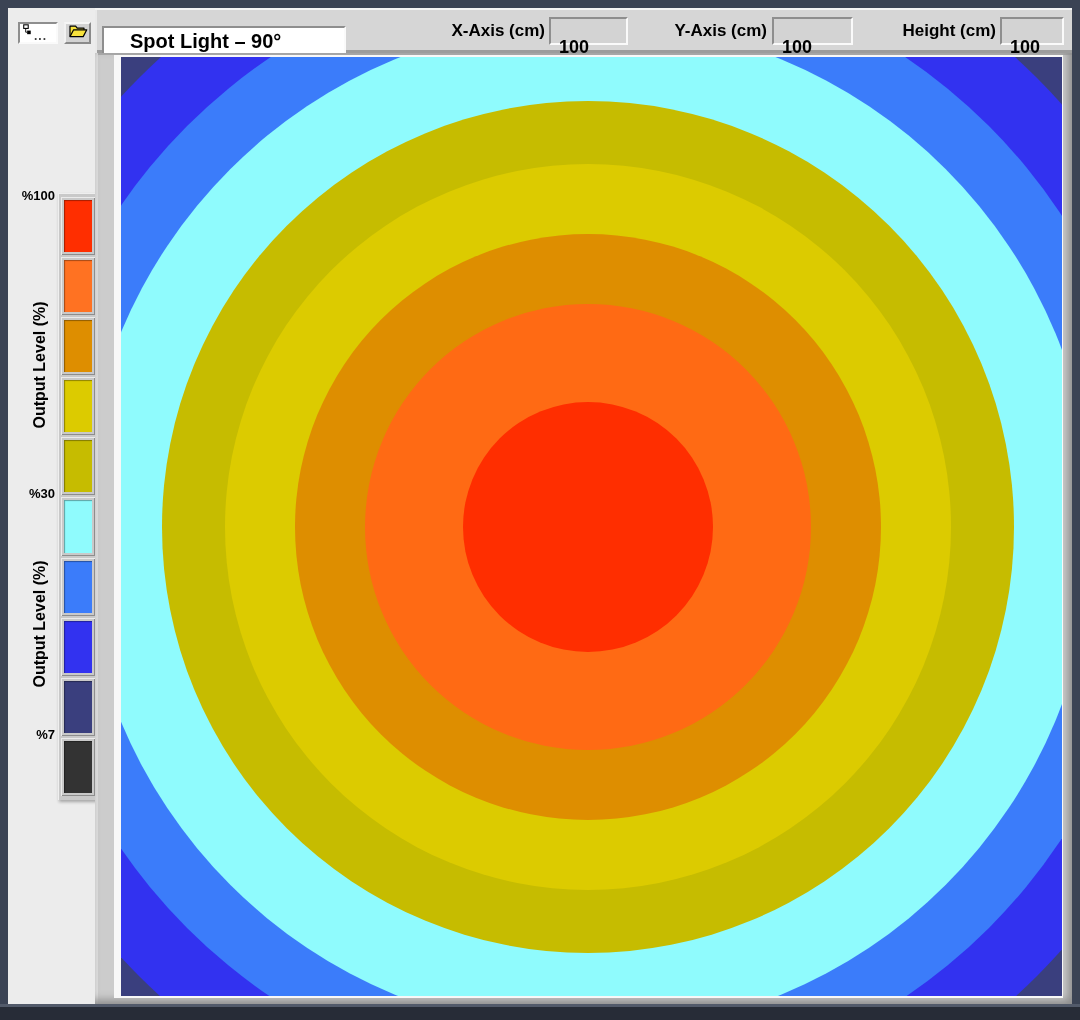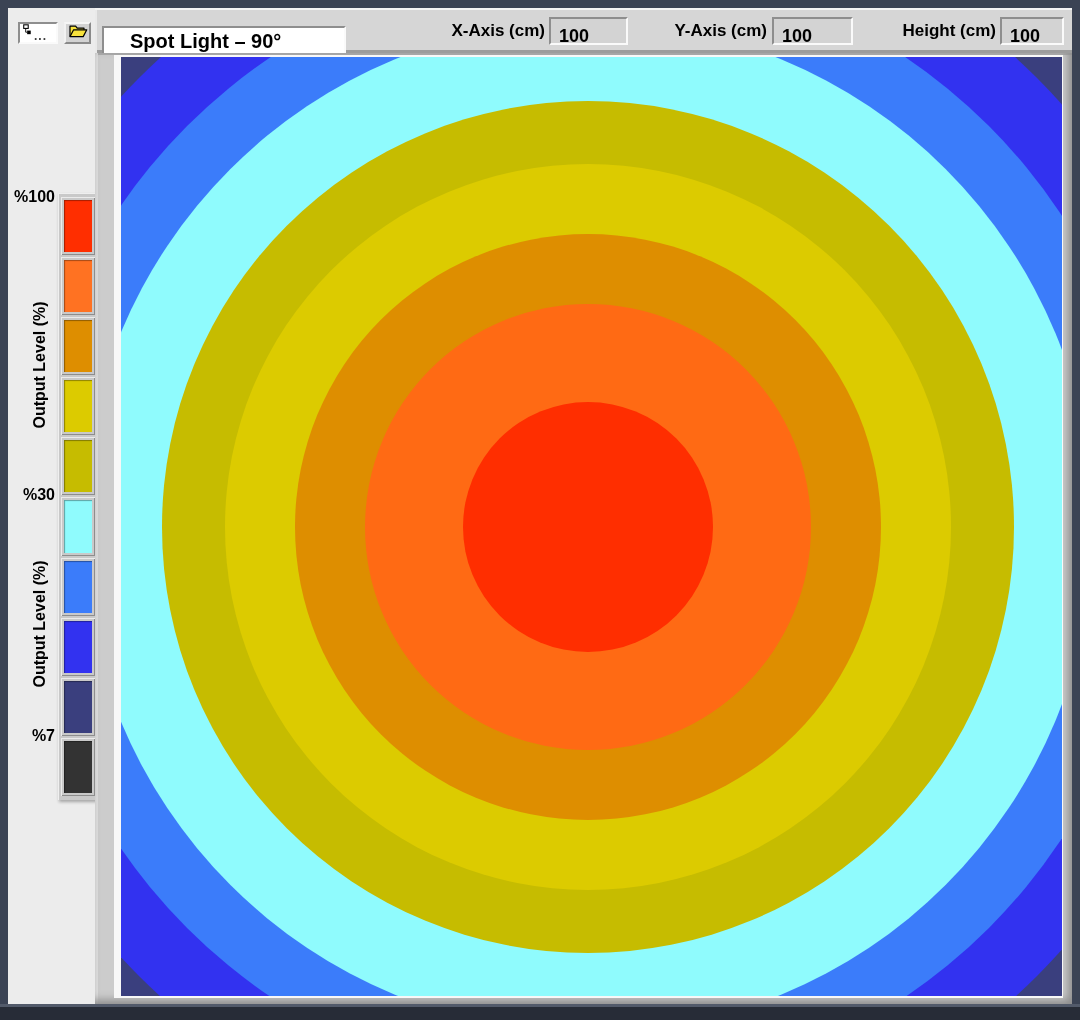--- a/index.html
+++ b/index.html
@@ -29,28 +29,28 @@
     display:flex; align-items:center; justify-content:center; cursor:pointer; }
 
   .title-field { position:absolute; left:102px; top:16px; width:244px; height:31px; background:#fff;
     font-size:20px; font-weight:bold; line-height:26px; padding-left:26px; white-space:nowrap; overflow:hidden;margin-top:10px; }
 
   .field-label { position:absolute; top:21px; font-size:17px; font-weight:bold; text-align:right; white-space:nowrap; }
   .lbl-x { left:420px; width:125px; }
   .lbl-y { left:648px; width:119px; }
   .lbl-h { left:875px; width:121px; }
   .value-field { position:absolute; top:17px; height:28px; background:#d3d3d3;
-    font-size:18px; font-weight:bold; padding:7px 0 0 8px; }
+    font-size:18px; font-weight:bold; padding:18px 0 0 8px; }
   .val-x { left:549px; width:79px; }
   .val-y { left:772px; width:81px; }
   .val-h { left:1000px; width:64px; }
 
   
   .tick { position:absolute; left:0; width:55px; text-align:right;
-    font-size:16px; font-weight:bold; white-space:nowrap; }
+    font-size:13px; font-weight:bold; white-space:nowrap; }
   .tick-100 { top:188px; }
   .tick-50  { top:486px; }
   .tick-10  { top:727px; }
 
   .vlabel { position:absolute; white-space:nowrap; font-size:16px; font-weight:bold;
     transform:translate(-50%,-50%) rotate(-90deg); }
   .vlabel-upper { left:40px; top:365px; }
   .vlabel-lower { left:40px; top:624px; }
 
   .swatches { position:absolute; left:58px; top:193px; width:40px; height:607px;

